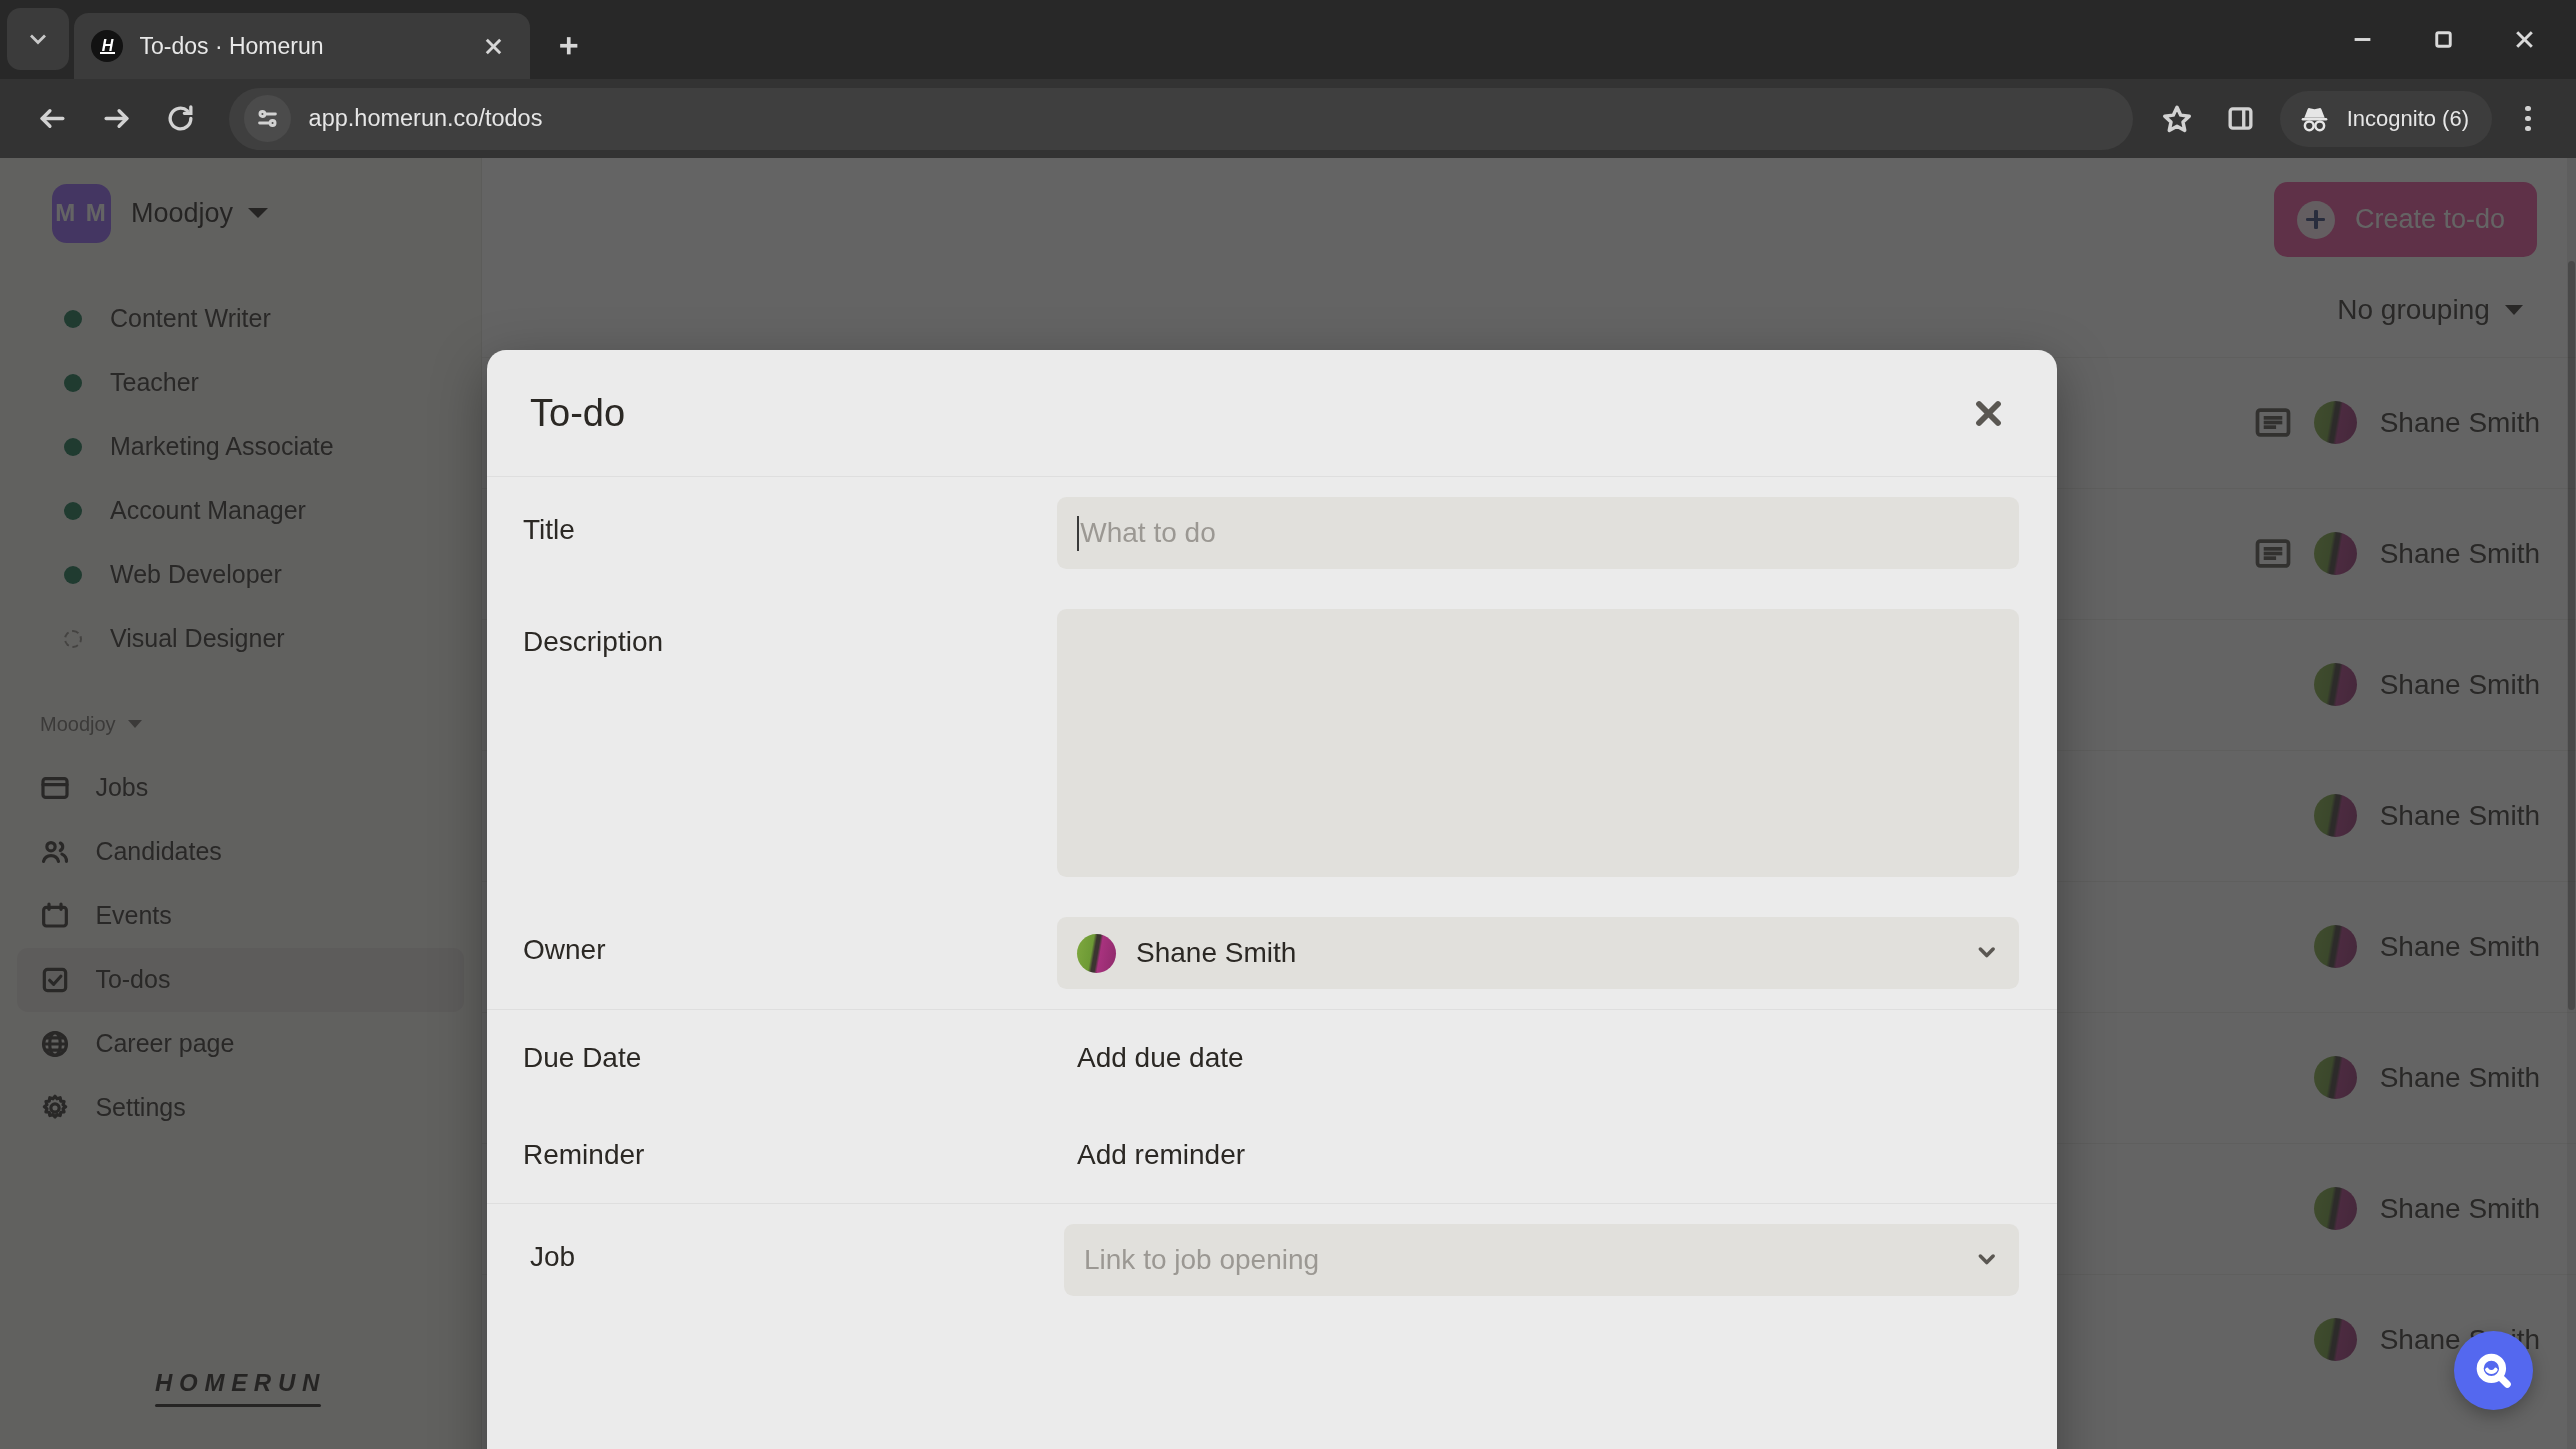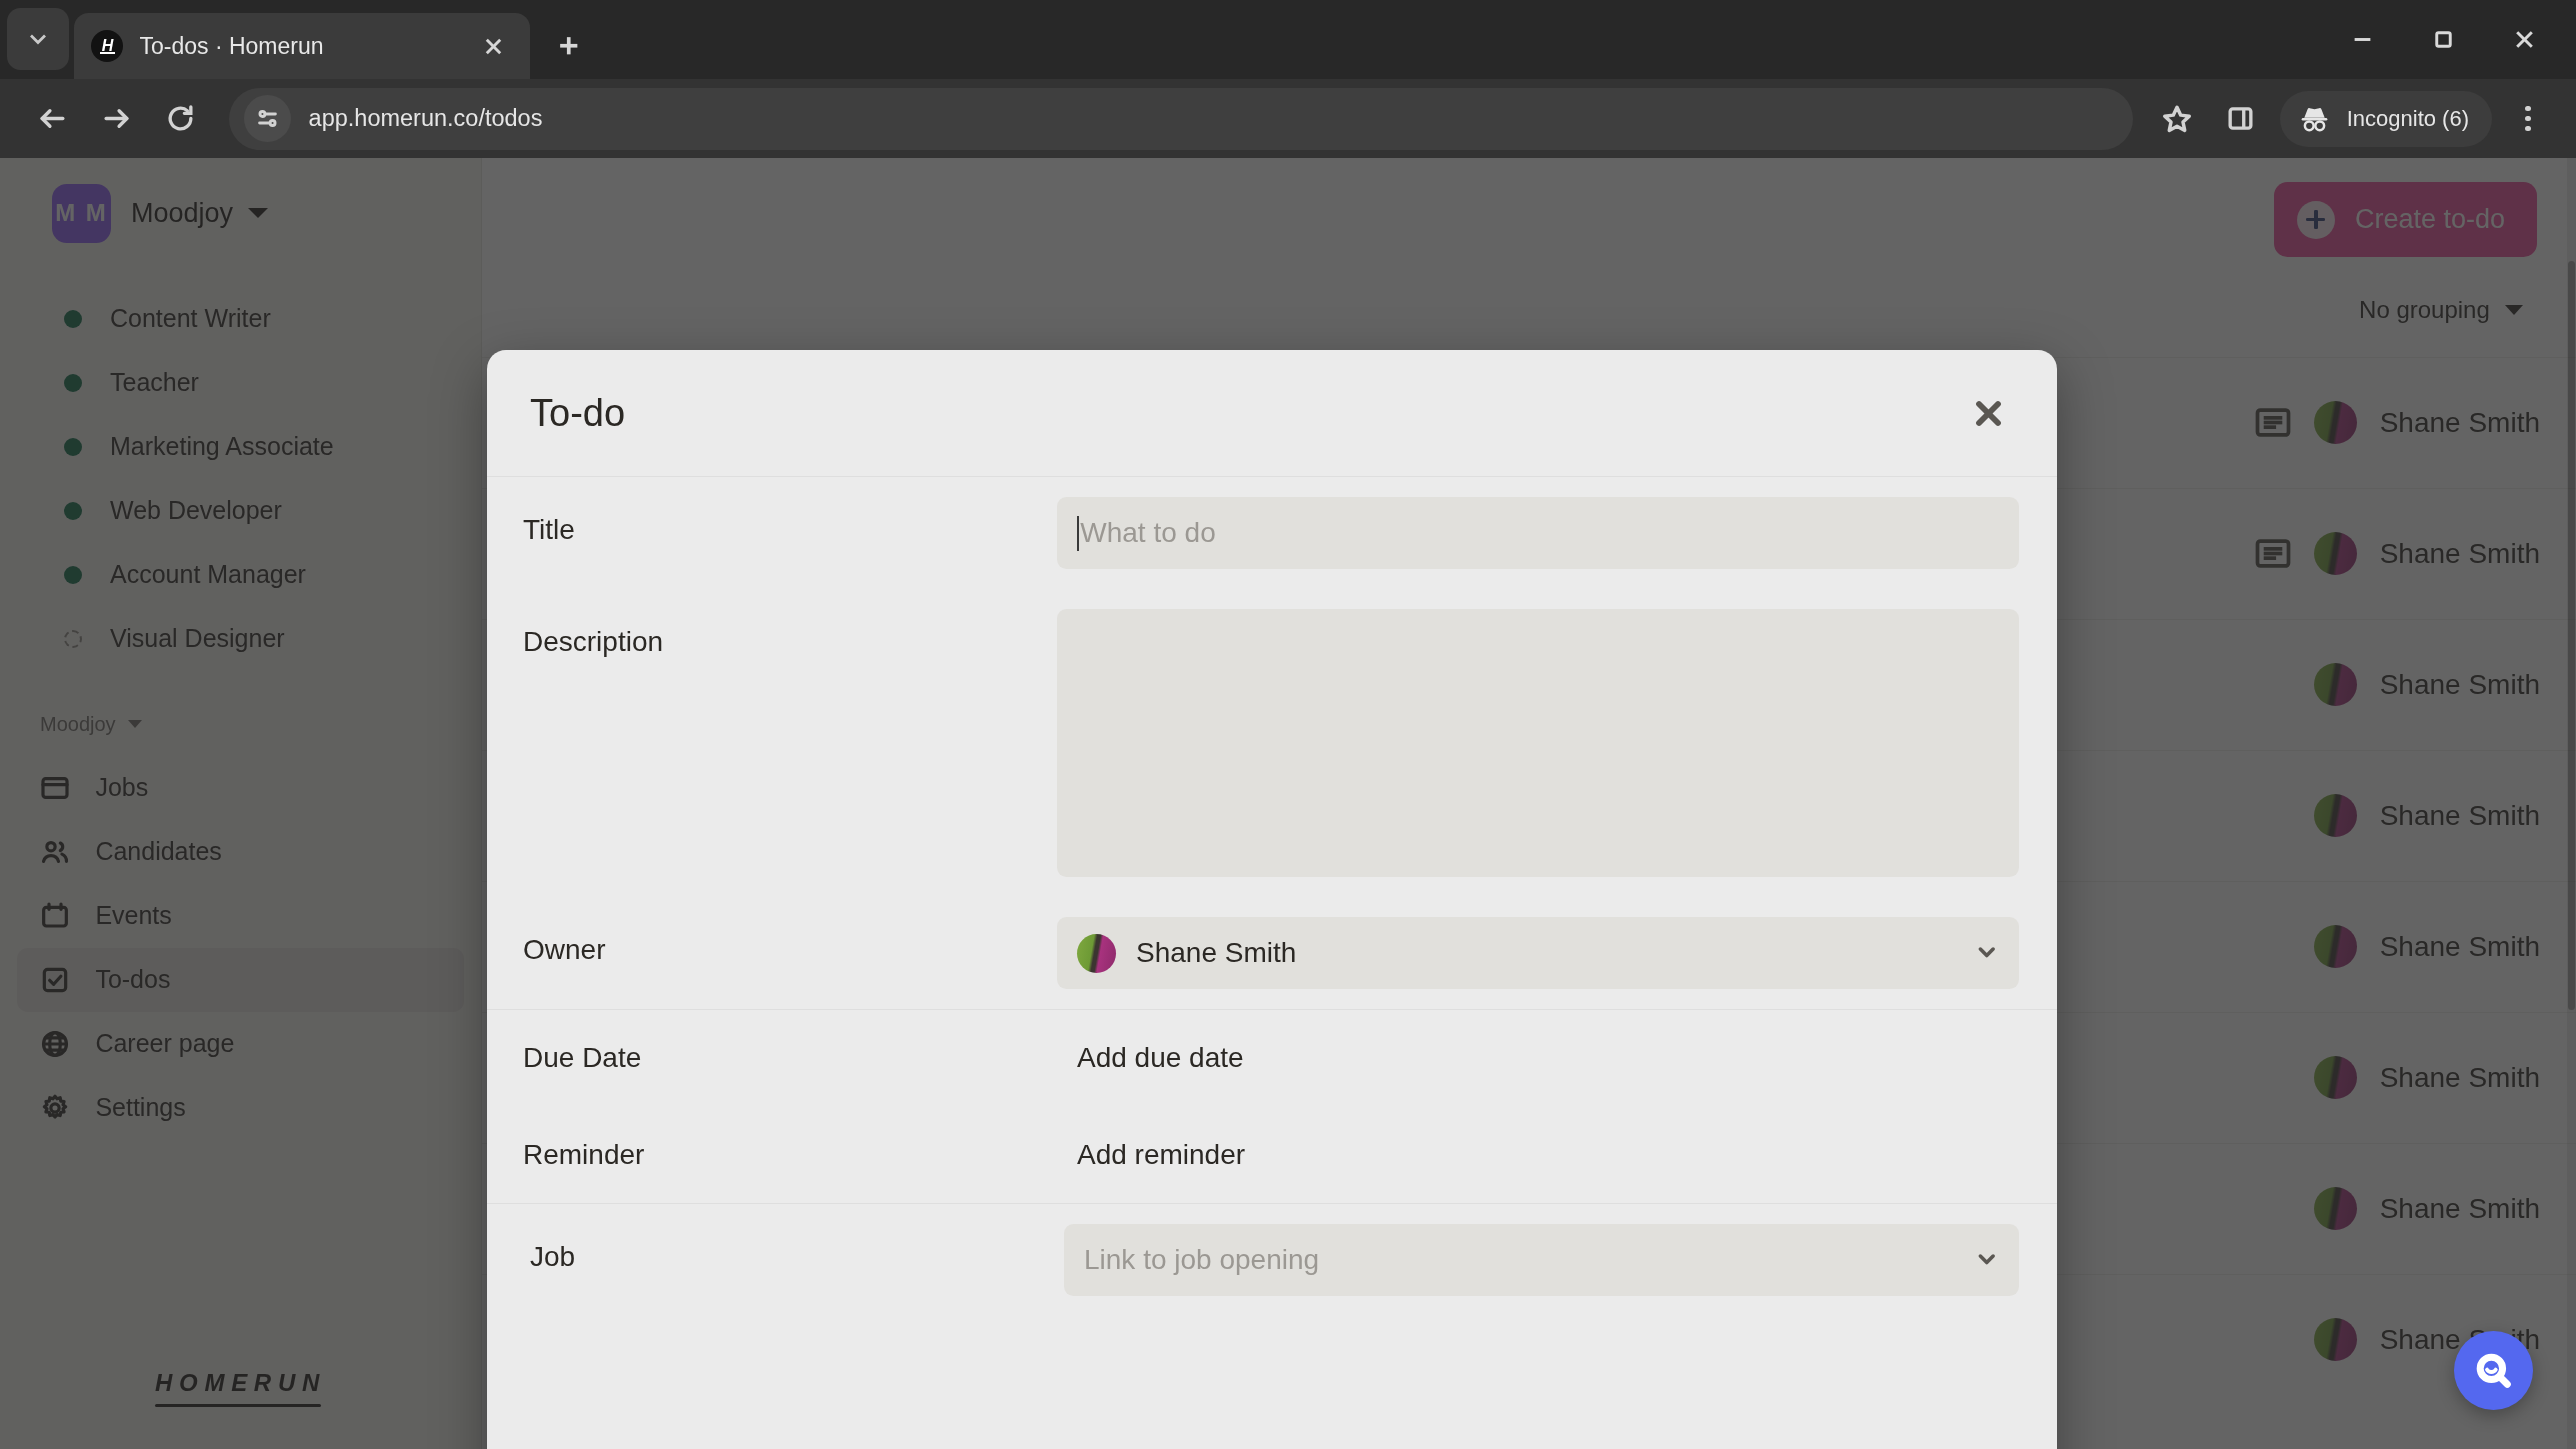--- a/index.html
+++ b/index.html
@@ -174,21 +174,21 @@
     content:""; position:absolute; background: #2b3a75; border-radius: 1.3px;
   }
   .create-plus:before { width: 19px; height: 3.4px; }
   .create-plus:after  { width: 3.4px; height: 19px; }
   .create-label { color: #ffffff; font-size: 27px; white-space: nowrap; }
 
   .grouping-bar { display: flex; justify-content: flex-end; padding: 28px 36px 0 0; }
   .grouping {
     display: flex; align-items: center; height: 50px; padding: 0 17.4px; border-radius: 9.4px;
   }
-  .grouping .txt { font-size: 24px; color: #2b2824; }
+  .grouping .txt { font-size: 28px; color: #2b2824; }
   .grouping .caret { margin-left: 14.8px; width: 0; height: 0;
     border-left: 9.4px solid transparent; border-right: 9.4px solid transparent;
     border-top: 10px solid #2b2824; }
 
   .rows { margin-top: 21.5px; }
   .todo-row {
     height: 131px; display: flex; align-items: center; justify-content: flex-end;
     padding-right: 36px; border-top: 0.7px solid #ededea;
   }
   .note-ico { width: 38px; height: 31px; flex: 0 0 auto; margin-right: 21.5px; }
@@ -402,25 +402,25 @@
           <div class="job-row">
             <span class="dot"></span>
             <span class="job-label">Teacher</span>
           </div>
           <div class="job-row">
             <span class="dot"></span>
             <span class="job-label">Marketing Associate</span>
           </div>
           <div class="job-row">
             <span class="dot"></span>
-            <span class="job-label">Web Developer</span>
+            <span class="job-label">Account Manager</span>
           </div>
           <div class="job-row">
             <span class="dot"></span>
-            <span class="job-label">Account Manager</span>
+            <span class="job-label">Web Developer</span>
           </div>
           <div class="job-row">
             <span class="dot hollow"></span>
             <span class="job-label">Visual Designer</span>
           </div>
         </div>
 
         <div class="sec-label">
           <span>Moodjoy</span>
           <span class="sec-caret"></span>

